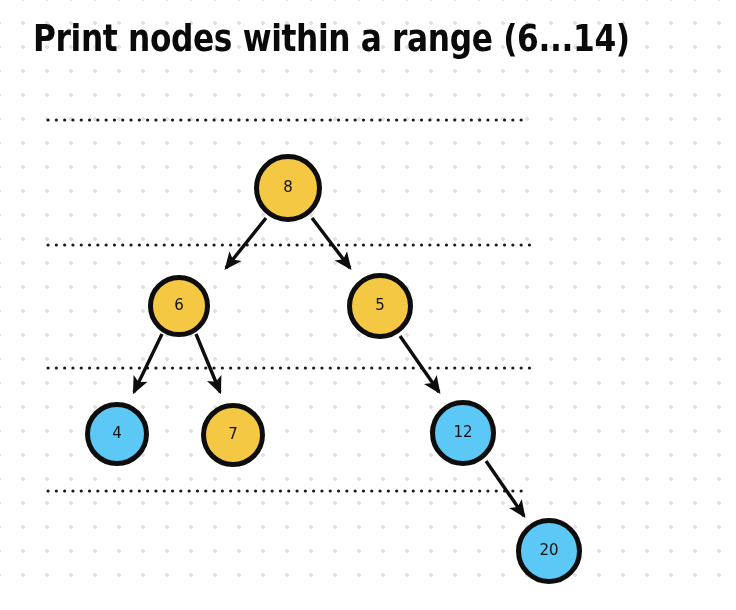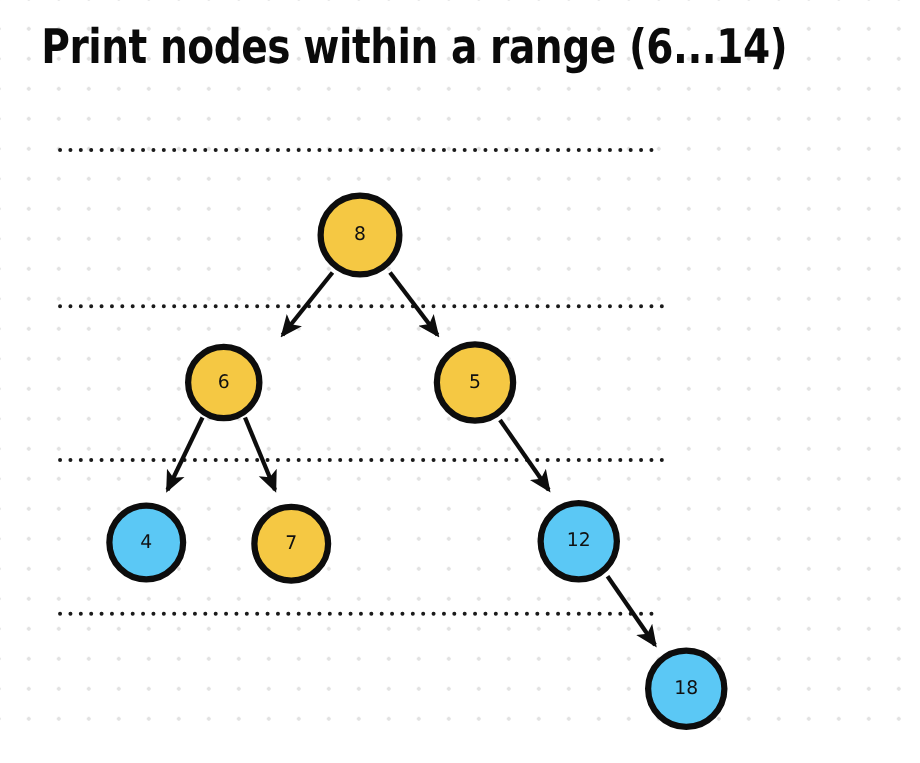--- a/index.html
+++ b/index.html
@@ -115,17 +115,17 @@
       <div class="node" style="left: 85px; top: 402px; width: 64px; height: 64px; background: rgb(91, 200, 245); border-color: rgb(13, 13, 13);">
         <span class="lbl">4</span>
       </div>
       <div class="node" style="left: 201px; top: 403px; width: 64px; height: 64px; background: rgb(245, 200, 67); border-color: rgb(13, 13, 13);">
         <span class="lbl">7</span>
       </div>
       <div class="node" style="left: 430px; top: 400px; width: 66px; height: 66px; background: rgb(91, 200, 245); border-color: rgb(13, 13, 13);">
         <span class="lbl">12</span>
       </div>
       <div class="node" style="left: 516px; top: 518px; width: 66px; height: 66px; background: rgb(91, 200, 245); border-color: rgb(13, 13, 13);">
-        <span class="lbl">18</span>
+        <span class="lbl">20</span>
       </div>
     </div>
 
 </div>
 
 </body></html>

